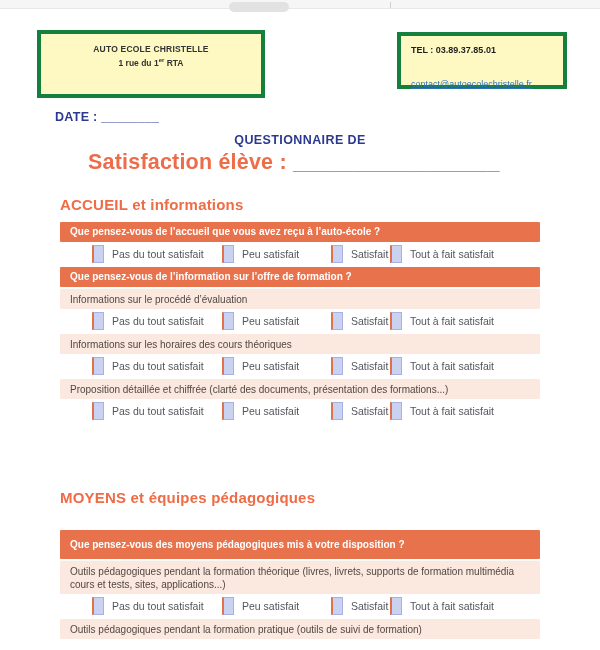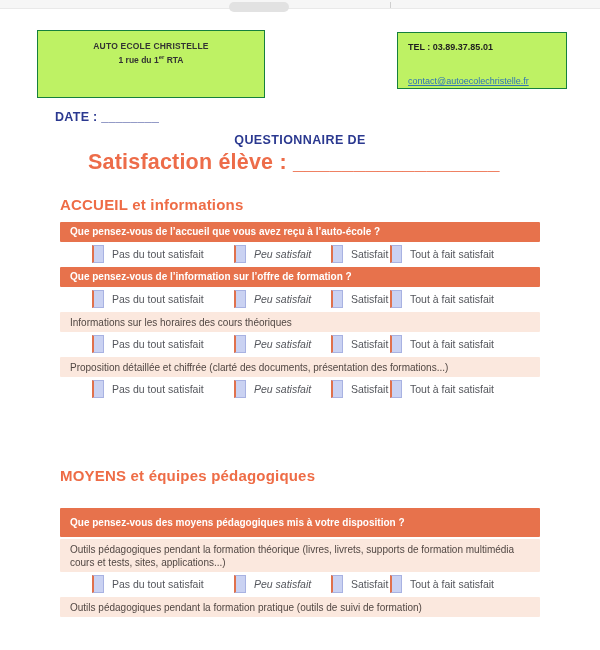--- a/index.html
+++ b/index.html
@@ -8,21 +8,21 @@
   body { position:relative; }
 
   
   .top-strip { position:absolute; left:0; top:0; width:600px; height:9px;
                background:#f6f6f6; border-bottom:1px solid #e9e9e9; }
   .strip-pill { position:absolute; left:229px; top:2px; width:60px; height:10px;
                 border-radius:5px; background:#e2e2e2; }
   .strip-divider { position:absolute; left:390px; top:2px; width:1px; height:6px; background:#cfcfcf; }
 
   
-  .info-box { position:absolute; border:1px solid #15803d; background:#bef264; color:#333; }
+  .info-box { position:absolute; border:4px solid #15803d; background:#fef9c3; color:#333; }
   .box-school { left:37px; top:30px; width:228px; height:68px; text-align:center; padding-top:10px; }
   .school-name { font-size:8.5px; font-weight:bold; letter-spacing:.2px; }
   .school-addr { font-size:8.5px; font-weight:bold; margin-top:3px; }
   .school-addr:first-of-type { margin-top:12px; }
   .school-addr sup { font-size:6px; }
   .box-contact { left:397px; top:32px; width:170px; height:57px; padding:9px 10px; }
   .tel { font-size:9px; font-weight:bold; color:#1f1f1f; }
   .email { display:inline-block; margin-top:24px; font-size:9px; color:#2e74b5;
            text-decoration:underline; cursor:pointer; }
 
@@ -42,21 +42,21 @@
   .banner { background:#e7724c; color:#fff; padding:3px 2px 4px 10px; margin:2px 0;
             font-size:10px; font-weight:bold; line-height:1.3; border-radius:1px; }
   .banner .banner-sub { font-weight:normal; font-size:9px; color:#f6c9b6; }
   .banner.big { padding:8px 10px; }
 
   .pink-row { background:#fbe8de; color:#514743; font-size:10px; line-height:1.3;
               padding:3.5px 10px; margin:2px 0; border-radius:1px; }
 
   .cb-row { position:relative; height:19px; margin:3px 0; }
   .cb-item { position:absolute; top:0; display:flex; align-items:center; cursor:pointer; }
-  .cb-item.p1 { left:32px; } .cb-item.p2 { left:174px;font-style:italic; }
+  .cb-item.p1 { left:32px; } .cb-item.p2 { left:162px; }
   .cb-item.p3 { left:249px;margin-left:22px; } .cb-item.p4 { left:330px; }
   .cb { width:12px; height:18px; background:#cad2f2; border:1px solid #a8b2e2;
         border-left:2px solid #e0714d; display:inline-block; }
   .cb-label { font-size:10.5px; color:#54565c; margin-left:8px; white-space:nowrap; }
 </style>
 </head>
 <body>
 
 <div class="top-strip">
   <div class="strip-pill"></div>
@@ -101,20 +101,21 @@
     <div class="cb-item p4">
         <span class="cb"></span>
         <span class="cb-label">Tout à fait satisfait</span>
       </div>
   </div>
 
   <div class="banner">
     <div class="banner-title">Que pensez-vous de l’information sur l’offre de formation ?</div>
   </div>
 
+  <div class="pink-row">Informations sur le procédé d’évaluation</div>
 
   <div class="cb-row">
     <div class="cb-item p1">
         <span class="cb"></span>
         <span class="cb-label">Pas du tout satisfait</span>
       </div>
     <div class="cb-item p2">
         <span class="cb"></span>
         <span class="cb-label">Peu satisfait</span>
       </div>

